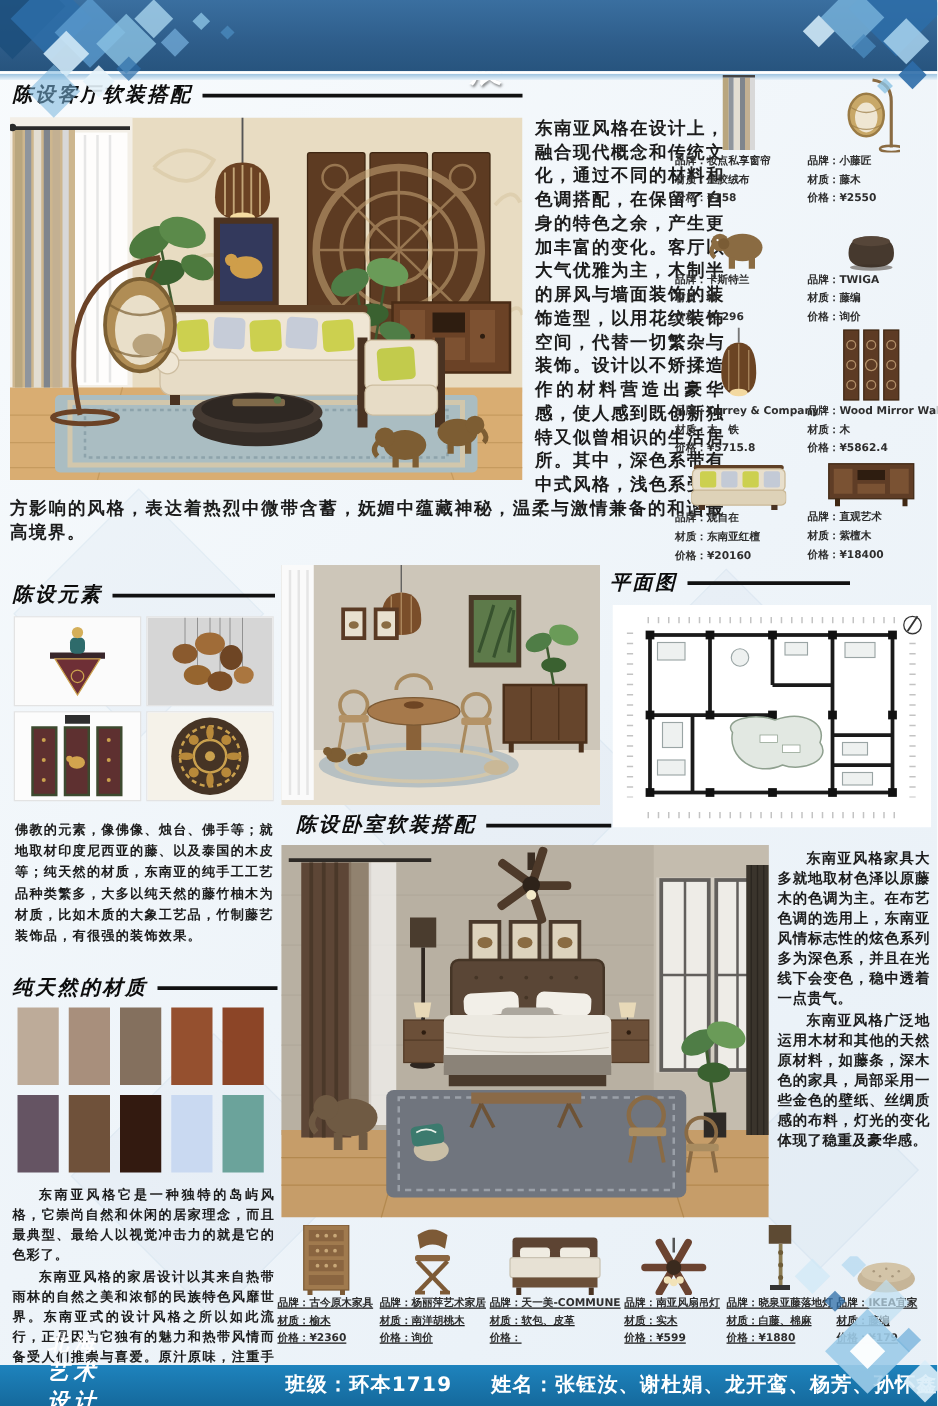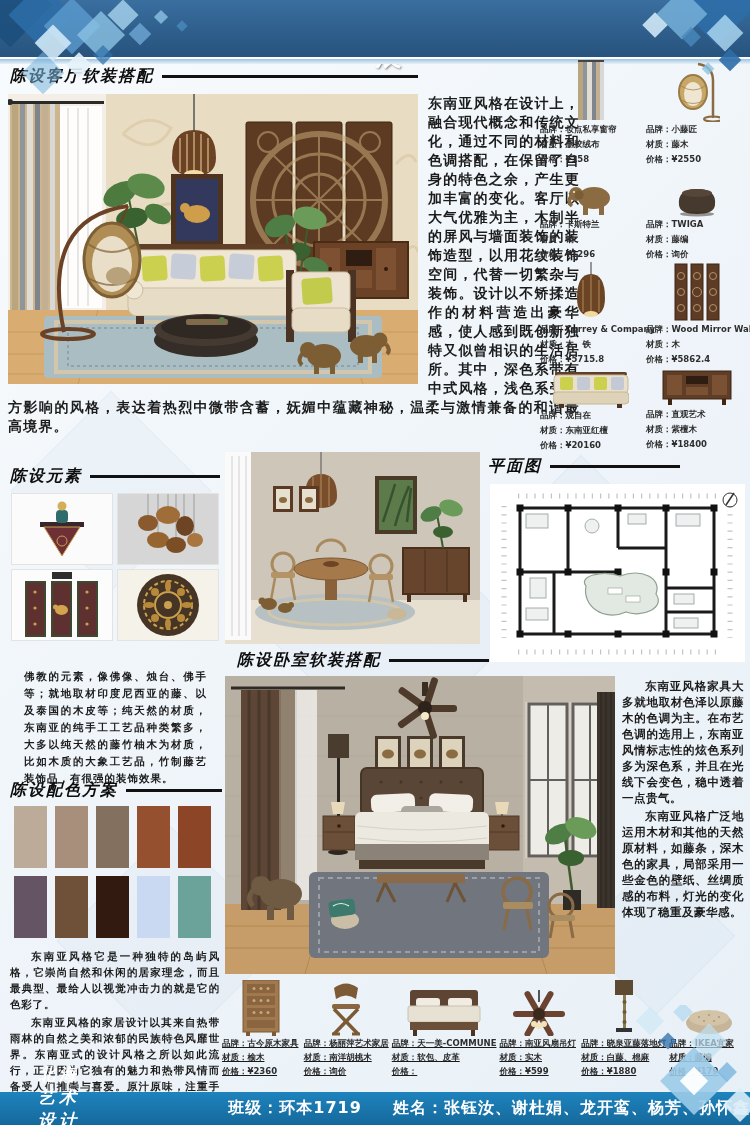--- a/index.html
+++ b/index.html
@@ -20,21 +20,21 @@
   .banner-sub{position:absolute;left:150px;top:37px;width:480px;text-align:center;
     font-family:"DejaVu Serif","Liberation Serif",serif;font-weight:bold;
     font-size:11.5px;letter-spacing:.5px;color:#f2f8fc;}
   
   .heading{position:absolute;display:flex;align-items:center;gap:8px;
     font-weight:bold;font-size:16px;letter-spacing:2px;color:#0d0d0d;z-index:3;font-style:italic;}
   .heading .rule{flex:1;height:3px;background:#111;}
   
   .para{position:absolute;text-align:justify;font-weight:600;color:#1c1c1c;z-index:3;}
   .p-ind{text-indent:2em;margin:0 0 2px 0;}
-  .p-noind{margin:12px;}
+  .p-noind{margin:0;}
   
   .photo{position:absolute;z-index:2;}
   .photo svg{display:block;}
   
   .living-wrap{position:absolute;left:8px;top:94px;width:572px;z-index:2;
     font-size:14px;line-height:19px;letter-spacing:1.2px;text-align:justify;font-weight:600;color:#1c1c1c;}
   .living-wrap .float-photo{float:left;width:410px;height:290px;margin:0 10px 4px 0;}
   
   .side-panel{position:absolute;left:540px;top:60px;width:208px;display:grid;
     grid-template-columns:102px 102px;grid-column-gap:4px;
@@ -762,21 +762,21 @@
         <line x1="345" y1="245" x2="348" y2="262" stroke="#8a6b45" stroke-width="3"></line>
     </svg>
   </div>
 
   <div class="para" style="left:622px;top:678px;width:122px;font-size:11.5px;line-height:16px;letter-spacing:.5px;">
     <p class="p-ind">东南亚风格家具大多就地取材色泽以原藤木的色调为主。在布艺色调的选用上，东南亚风情标志性的炫色系列多为深色系，并且在光线下会变色，稳中透着一点贵气。</p>
     <p class="p-ind">东南亚风格广泛地运用木材和其他的天然原材料，如藤条，深木色的家具，局部采用一些金色的壁纸、丝绸质感的布料，灯光的变化体现了稳重及豪华感。</p>
   </div>
 
   <div class="heading" style="left:10px;top:780px;width:212px;">
-    <span>陈设配色方案</span>
+    <span>纯天然的材质</span>
     <span class="rule"></span>
   </div>
   <div class="swrow" style="top:806px;">
     <div class="swatch" style="background: rgb(189, 171, 153);"></div>
     <div class="swatch" style="background: rgb(168, 143, 124);"></div>
     <div class="swatch" style="background: rgb(132, 112, 94);"></div>
     <div class="swatch" style="background: rgb(149, 80, 47);"></div>
     <div class="swatch" style="background: rgb(140, 69, 39);"></div>
   </div>
   <div class="swrow" style="top:876px;">

